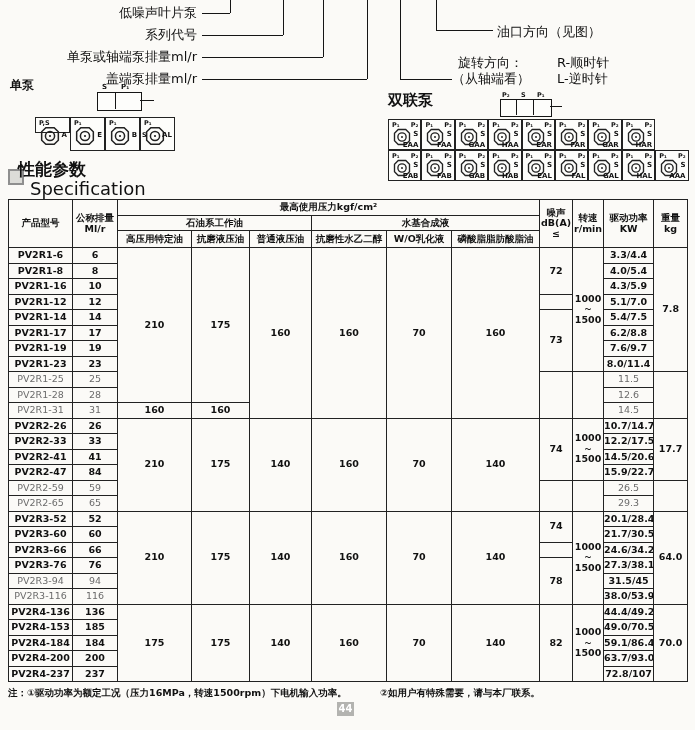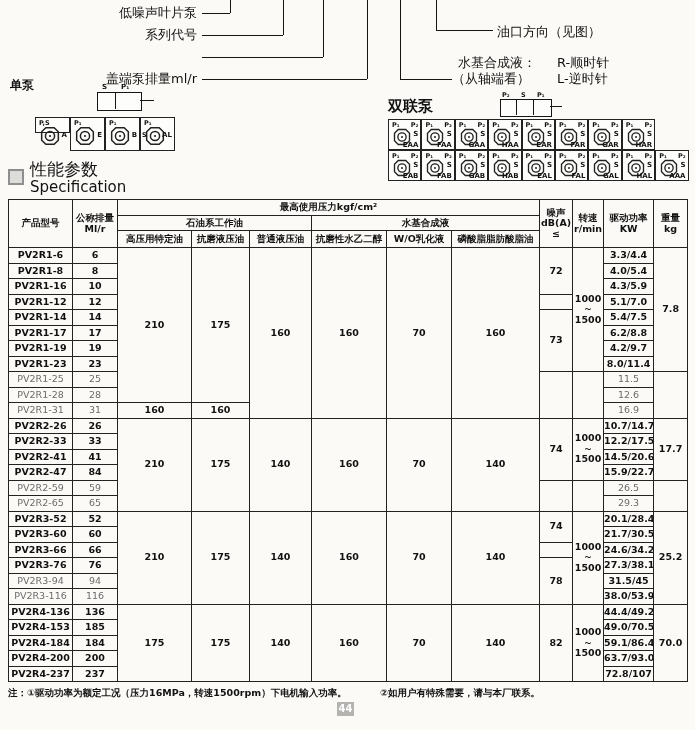--- a/index.html
+++ b/index.html
@@ -19,22 +19,22 @@
   .notes .ind{padding-left:17px}
   .port-grid{position:absolute;display:flex}
   .port-cell{position:relative;border:1px solid #222;background:#fdfdfb;box-sizing:border-box}
   .port-cell svg{position:absolute;left:4px;top:8px}
   .pc-top{position:absolute;left:3px;top:1px;font-size:6.5px;font-weight:bold}
   .pc-top2{position:absolute;right:2px;top:1px;font-size:6.5px;font-weight:bold}
   .pc-side{position:absolute;right:2px;top:13px;font-size:7px;font-weight:bold}
   .pc-left{position:absolute;left:1px;top:13px;font-size:6.5px;font-weight:bold}
   .pc-code{position:absolute;right:2px;bottom:0px;font-size:7px;font-weight:bold}
   .section-icon{position:absolute;left:8px;top:169px;width:12px;height:12px;border:2px solid #8f8f8f;background:#dcdcd8}
-  .sec-zh{position:absolute;left:30px;top:158px;font-size:17px;font-weight:normal}
-  .sec-en{position:absolute;left:30px;top:178px;font-size:15px}
+  .sec-zh{position:absolute;left:18px;top:158px;font-size:17px;font-weight:bold}
+  .sec-en{position:absolute;left:30px;top:178px;font-size:18px}
   table.spec{position:absolute;left:8px;top:199px;border-collapse:collapse;table-layout:fixed;width:679px}
   table.spec th,table.spec td{
     border:1px solid #222;padding:0;overflow:hidden;
     text-align:center;vertical-align:middle;
     white-space:pre-line;line-height:1.1;
   }
   table.spec th{font-size:9.5px;font-weight:bold}
   table.spec thead tr:nth-child(1){height:16px}
   table.spec thead tr:nth-child(2){height:15px}
   table.spec thead tr:nth-child(3){height:17px}
@@ -49,37 +49,38 @@
   .page-badge{position:absolute;left:337px;top:702px;width:17px;height:14px;background:#b3b3b0;
     color:#fff;font-size:10px;font-weight:bold;text-align:center;line-height:14px}
   .topview{position:absolute;border:1.5px solid #151515;background:#fdfdfb}
 </style>
 </head>
 <body>
 
 <div class="abs" style="left:0;top:0;width:695px;height:196px">
   <span class="callout-label" style="right:498px;top:4px">低噪声叶片泵</span>
   <span class="callout-label" style="right:498px;top:26px">系列代号</span>
+  <span class="callout-label" style="right:498px;top:48px">单泵或轴端泵排量ml/r</span>
   <span class="callout-label" style="right:498px;top:70px">盖端泵排量ml/r</span>
 
   <div class="hline" style="left:202px;top:13px;width:28px"></div>
   <div class="vline" style="left:230px;top:0;height:13px"></div>
   <div class="hline" style="left:202px;top:35px;width:81px"></div>
   <div class="vline" style="left:283px;top:0;height:35px"></div>
   <div class="hline" style="left:202px;top:57px;width:121px"></div>
   <div class="vline" style="left:323px;top:0;height:57px"></div>
   <div class="hline" style="left:202px;top:79px;width:165px"></div>
   <div class="vline" style="left:367px;top:0;height:79px"></div>
   <div class="vline" style="left:400px;top:0;height:79px"></div>
   <div class="hline" style="left:400px;top:79px;width:52px"></div>
   <div class="vline" style="left:436px;top:0;height:30px"></div>
   <div class="hline" style="left:436px;top:30px;width:57px"></div>
 
   <span class="callout-label" style="left:497px;top:23px">油口方向（见图）</span>
-  <span class="callout-label" style="left:458px;top:54px">水基合成液：</span>
+  <span class="callout-label" style="left:458px;top:54px">旋转方向：</span>
   <span class="callout-label" style="left:557px;top:54px">R-顺时针</span>
   <span class="callout-label" style="left:452px;top:70px">（从轴端看）</span>
   <span class="callout-label" style="left:557px;top:70px">L-逆时针</span>
 
   <span class="pump-title" style="left:10px;top:77px">单泵</span>
   <span class="tinybold" style="left:102px;top:83px;font-size:7px">S</span>
   <span class="tinybold" style="left:121px;top:83px;font-size:7px">P₁</span>
   <div class="topview" style="left:97px;top:92px;width:43px;height:17px"></div>
   <div class="vline" style="left:115px;top:92px;height:17px"></div>
   <div class="hline" style="left:140px;top:100px;width:14px"></div>
@@ -117,21 +118,21 @@
           <circle cx="12" cy="12" r="5.5" fill="none" stroke="#222" stroke-width="1.8"></circle>
           <circle cx="12" cy="12" r="1.3" fill="#222"></circle>
         </svg>
         <span class="pc-top">P₁</span>
         <span class="pc-left">S</span>
         <span class="pc-side">AL</span>
       </div>
     </div>
 
 
-  <span class="pump-title" style="left:388px;top:97px;font-size:15px">双联泵</span>
+  <span class="pump-title" style="left:388px;top:91px;font-size:15px">双联泵</span>
   <span class="tinybold" style="left:502px;top:91px;font-size:6.5px">P₂</span>
   <span class="tinybold" style="left:521px;top:91px;font-size:6.5px">S</span>
   <span class="tinybold" style="left:537px;top:91px;font-size:6.5px">P₁</span>
   <div class="topview" style="left:500px;top:99px;width:50px;height:16px"></div>
   <div class="vline" style="left:516px;top:99px;height:16px"></div>
   <div class="vline" style="left:533px;top:99px;height:16px"></div>
   <div class="hline" style="left:550px;top:106px;width:12px"></div>
   <div class="port-grid" style="left:388px;top:119px">
       <div class="port-cell" style="width: 33.4px; height: 31px;">
         <svg width="18" height="18" viewBox="0 0 24 24">
@@ -413,21 +414,21 @@
         <td class="power-cell">5.4/7.5</td>
       </tr>
       <tr>
         <td class="model-cell">PV2R1-17</td>
         <td class="">17</td>
         <td class="power-cell">6.2/8.8</td>
       </tr>
       <tr>
         <td class="model-cell">PV2R1-19</td>
         <td class="">19</td>
-        <td class="power-cell">4.2/9.7</td>
+        <td class="power-cell">7.6/9.7</td>
       </tr>
       <tr>
         <td class="model-cell">PV2R1-23</td>
         <td class="">23</td>
         <td class="power-cell">8.0/11.4</td>
       </tr>
       <tr>
         <td class="model-cell light">PV2R1-25</td>
         <td class="light">25</td>
         <td class="" rowspan="3"></td>
@@ -438,21 +439,21 @@
       <tr>
         <td class="model-cell light">PV2R1-28</td>
         <td class="light">28</td>
         <td class="power-cell light">12.6</td>
       </tr>
       <tr>
         <td class="model-cell light">PV2R1-31</td>
         <td class="light">31</td>
         <td class="">160</td>
         <td class="">160</td>
-        <td class="power-cell light">16.9</td>
+        <td class="power-cell light">14.5</td>
       </tr>
       <tr>
         <td class="model-cell">PV2R2-26</td>
         <td class="">26</td>
         <td class="" rowspan="6">210</td>
         <td class="" rowspan="6">175</td>
         <td class="" rowspan="6">140</td>
         <td class="" rowspan="6">160</td>
         <td class="" rowspan="6">70</td>
         <td class="" rowspan="6">140</td>
@@ -498,21 +499,21 @@
         <td class="" rowspan="6">175</td>
         <td class="" rowspan="6">140</td>
         <td class="" rowspan="6">160</td>
         <td class="" rowspan="6">70</td>
         <td class="" rowspan="6">140</td>
         <td class="" rowspan="2">74</td>
         <td class="speed-cell" rowspan="6">1000
 ~
 1500</td>
         <td class="power-cell">20.1/28.4</td>
-        <td class="" rowspan="6">25.2</td>
+        <td class="" rowspan="6">64.0</td>
       </tr>
       <tr>
         <td class="model-cell">PV2R3-60</td>
         <td class="">60</td>
         <td class="power-cell">21.7/30.5</td>
       </tr>
       <tr>
         <td class="model-cell">PV2R3-66</td>
         <td class="">66</td>
         <td class=""></td>

